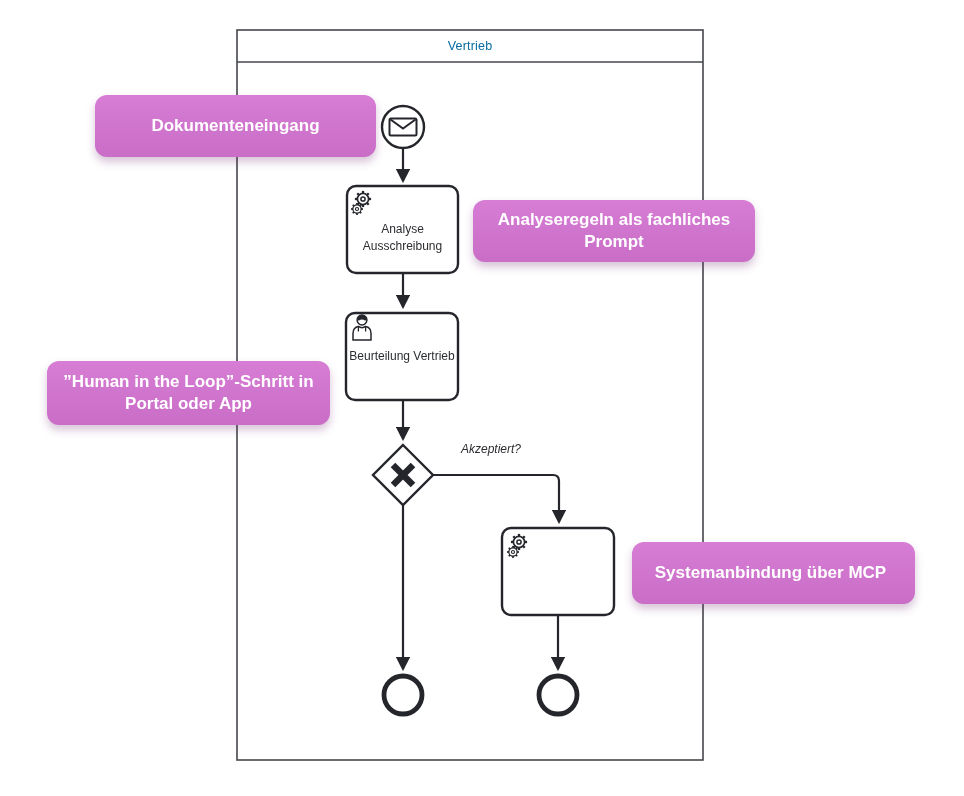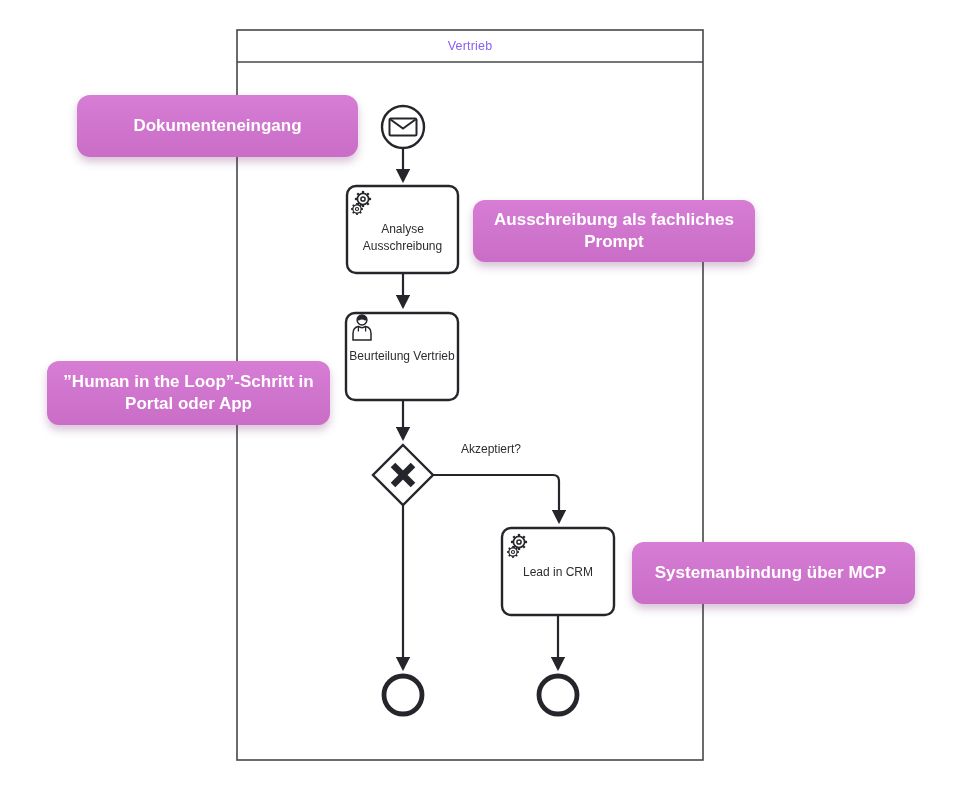--- a/index.html
+++ b/index.html
@@ -14,55 +14,56 @@
     height: 796px;
     background: #ffffff;
     overflow: hidden;
   }
   .stage svg { position: absolute; left: 0; top: 0; }
 
   .pool-title {
     position: absolute;
     left: 237px; top: 30px; width: 466px; height: 32px;
     display: flex; align-items: center; justify-content: center;
-    font-size: 12.5px; color: #8b5cf6; letter-spacing: 0.2px;
+    font-size: 12.5px; color: #0369a1; letter-spacing: 0.2px;
   }
 
   .task-label {
     position: absolute;
     display: flex; align-items: center; justify-content: center;
     text-align: center;
     font-size: 12px; line-height: 1.35; color: #2b2d31;
     pointer-events: none;
   }
   .task-label.t1 { left: 347px; top: 186px; width: 111px; height: 87px; padding-top: 16px; box-sizing: border-box; }
   .task-label.t2 { left: 346px; top: 313px; width: 112px; height: 87px; box-sizing: border-box; }
   .task-label.t3 { left: 502px; top: 528px; width: 112px; height: 87px; padding-top: 2px; box-sizing: border-box; }
 
   .edge-label {
     position: absolute;
     left: 461px; top: 442px;
     font-size: 12px; color: #2b2d31;
     pointer-events: none;
+    font-style: italic;
   }
 
   .annotation {
     position: absolute;
     box-sizing: border-box;
     background: var(--annotation-bg, #d473d1);
     background-image: linear-gradient(180deg, rgba(255,255,255,0.07), rgba(0,0,0,0.05));
     color: var(--annotation-text, #ffffff);
     border-radius: 12px;
     display: flex; align-items: center; justify-content: center;
     text-align: center;
     font-size: 17px; font-weight: 600; line-height: 1.32;
     padding: 4px 12px;
     box-shadow: 0 5px 9px rgba(110, 40, 110, 0.28);
   }
-  .annotation.a1 { left: 77px;  top: 95px;  width: 281px; height: 62px; border-radius: 13px; }
+  .annotation.a1 { left: 95px;  top: 95px;  width: 281px; height: 62px; }
   .annotation.a2 { left: 473px; top: 200px; width: 282px; height: 62px; }
   .annotation.a3 { left: 47px;  top: 323px; width: 283px; height: 64px; margin-top: 38px; }
   .annotation.a4 { left: 632px; top: 542px; width: 283px; height: 62px; padding-left: 6px; }
 </style>
 </head>
 <body>
 
 <div class="stage">
 
   <svg width="964" height="796" viewBox="0 0 964 796">
@@ -146,25 +147,24 @@
     <circle cx="403" cy="695" r="19" fill="#ffffff" stroke="#24262b" stroke-width="4.8"></circle>
     <circle cx="558" cy="695" r="19" fill="#ffffff" stroke="#24262b" stroke-width="4.8"></circle>
   </svg>
 
   <div class="pool-title">Vertrieb</div>
 
   <div class="task-label t1">Analyse Ausschreibung</div>
 
   <div class="task-label t2">Beurteilung Vertrieb</div>
 
-  <div class="task-label t3">Lead in CRM</div>
 
   <div class="edge-label">Akzeptiert?</div>
 
   <div class="annotation a1">Dokumenteneingang</div>
 
-  <div class="annotation a2">Ausschreibung als fachliches Prompt</div>
+  <div class="annotation a2">Analyseregeln als fachliches Prompt</div>
 
   <div class="annotation a3">”Human in the Loop”-Schritt in Portal oder App</div>
 
   <div class="annotation a4">Systemanbindung über MCP</div>
 
 </div>
 
 </body></html>

